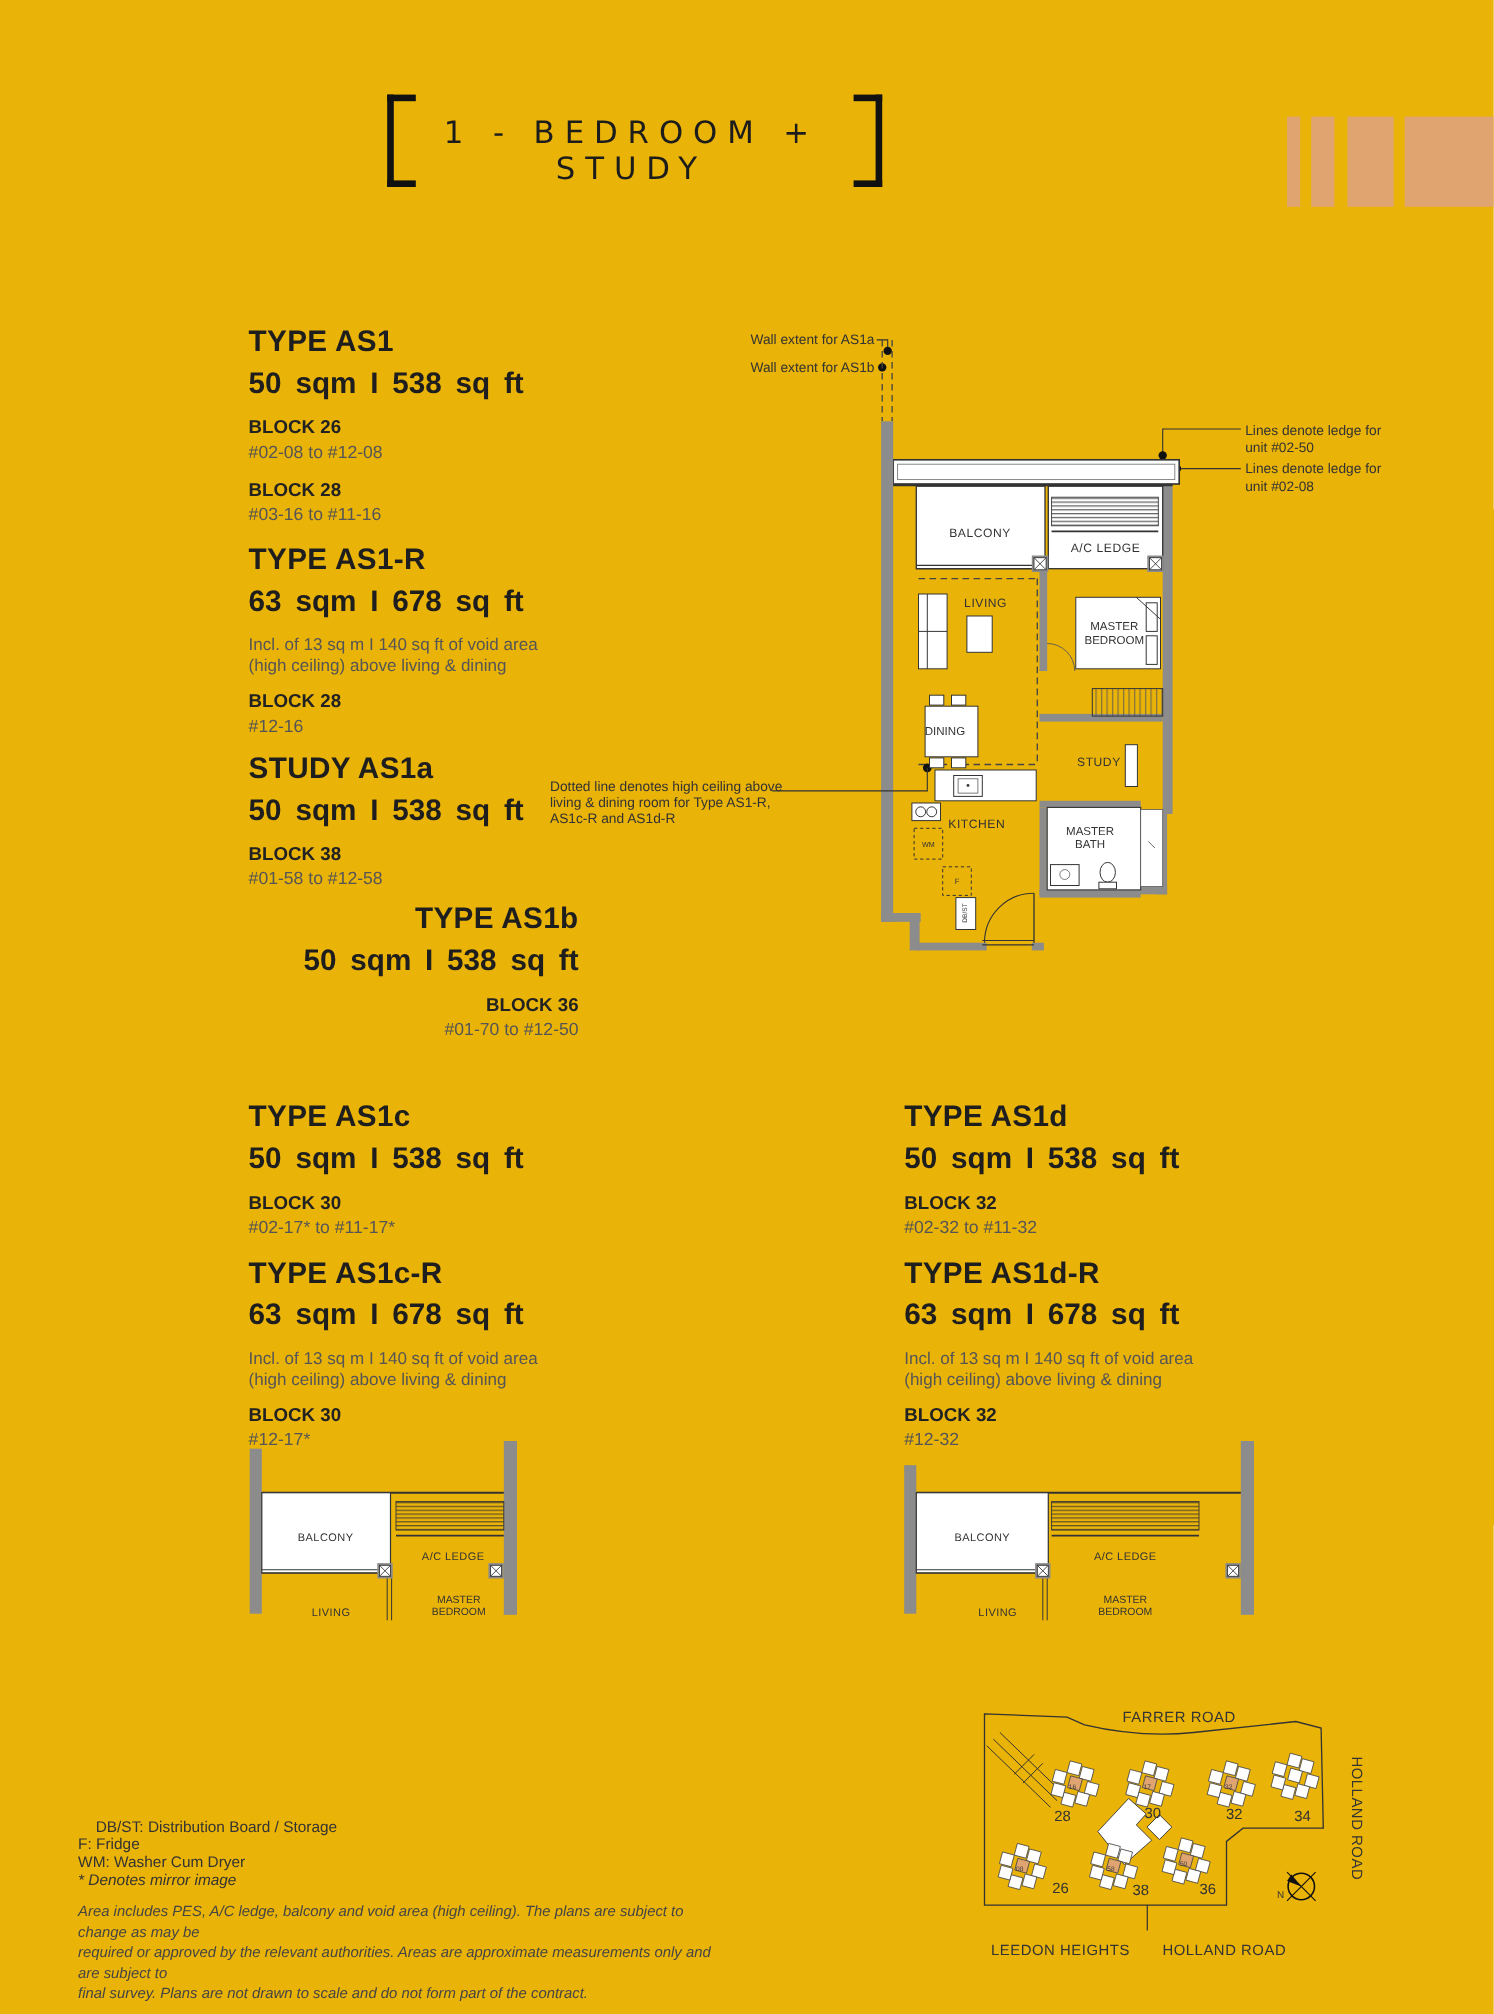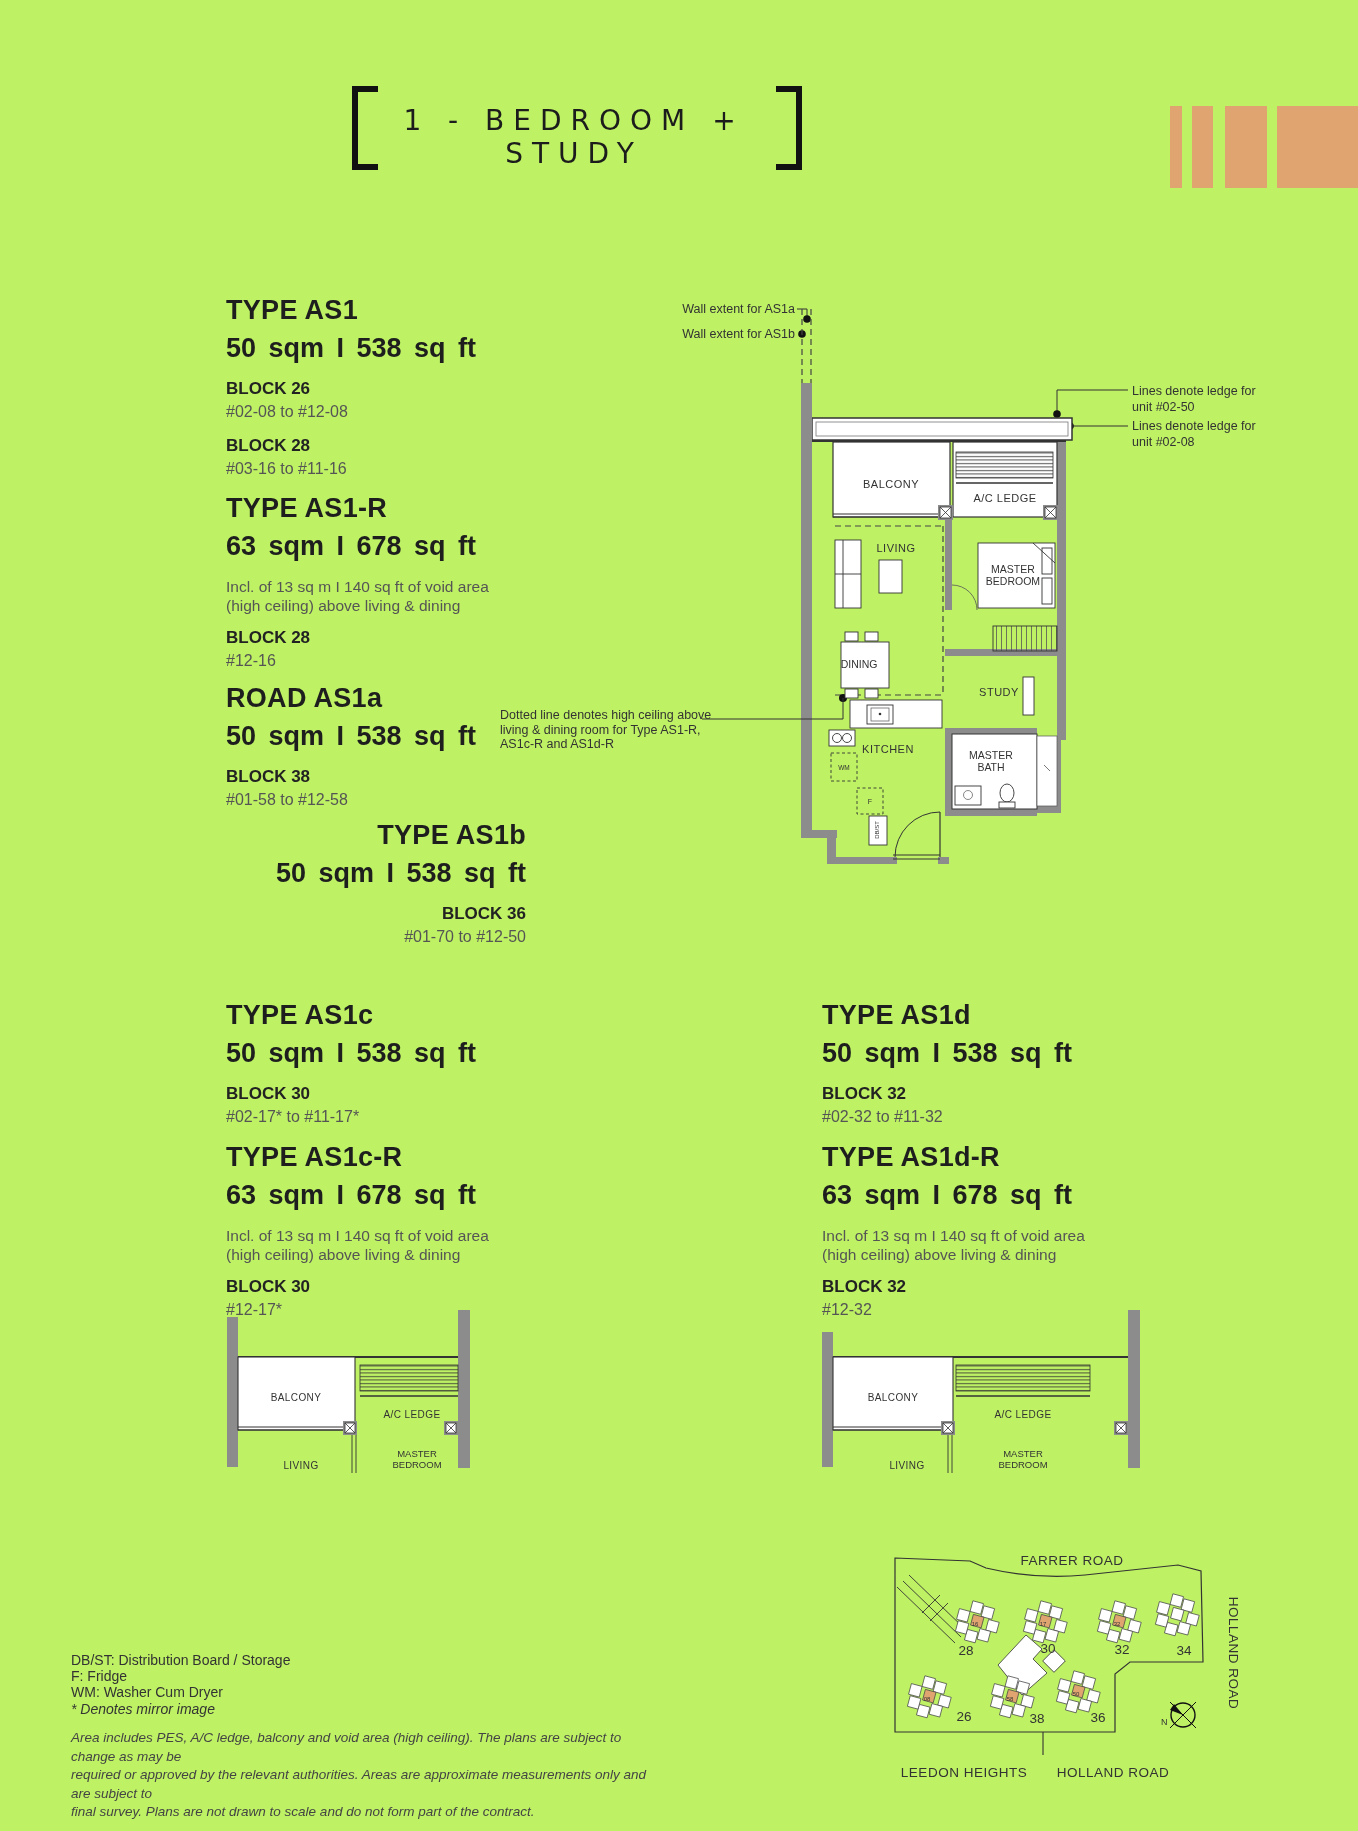--- a/index.html
+++ b/index.html
@@ -1,16 +1,16 @@
 <!DOCTYPE html>
 <html><head>
 <meta charset="utf-8">
 <style>
   html,body{margin:0;padding:0;background:#fff;}
-  #page{position:relative;width:1358px;height:1831px;background:#bef264;overflow:hidden;
+  #page{position:relative;width:1358px;height:1831px;background:#eab308;overflow:hidden;
         font-family:"Liberation Sans",sans-serif;color:#222;}
   .abs{position:absolute;}
   
   .bracket{position:absolute;top:86px;width:20px;height:72px;}
   .bracket.left{border-left:6px solid #111;border-top:6px solid #111;border-bottom:6px solid #111;left:352px;}
   .bracket.right{border-right:6px solid #111;border-top:6px solid #111;border-bottom:6px solid #111;left:776px;}
   .page-title{position:absolute;left:366px;top:104px;width:416px;text-align:center;
       font-size:28px;font-weight:400;letter-spacing:9px;color:#1c1c1c;font-family:"DejaVu Sans",sans-serif;}
   .obar{position:absolute;top:106px;height:82px;background:#DFA470;}
   
@@ -56,21 +56,21 @@
     <div class="tarea">63 sqm I 678 sq ft</div>
     <div class="tnote">
       <span>Incl. of 13 sq m I 140 sq ft of void area</span><br>
       <span>(high ceiling) above living &amp; dining</span>
     </div>
     <div class="tblock">BLOCK 28</div>
     <div class="tunits">#12-16</div>
   </div>
 
   <div class="type-sec" style="left:226px;top:683px;">
-    <div class="tname">ROAD AS1a</div>
+    <div class="tname">STUDY AS1a</div>
     <div class="tarea">50 sqm I 538 sq ft</div>
     <div class="tblock">BLOCK 38</div>
     <div class="tunits">#01-58 to #12-58</div>
   </div>
 
   <div class="type-sec" style="left:226px;top:820px;text-align:right;">
     <div class="tname">TYPE AS1b</div>
     <div class="tarea">50 sqm I 538 sq ft</div>
     <div class="tblock">BLOCK 36</div>
     <div class="tunits">#01-70 to #12-50</div>
@@ -463,21 +463,21 @@
       <path d="M413,190 L400,185 L404,179 Z" fill="#111"></path>
       <text x="391" y="200" font-size="9">N</text>
     </g>
 
     <text x="302" y="40" text-anchor="middle" font-size="13.5" letter-spacing="0.5">FARRER ROAD</text>
     <text x="459" y="128" text-anchor="middle" font-size="13.5" letter-spacing="0.5" transform="rotate(90 459 128)">HOLLAND ROAD</text>
     <text x="194" y="252" text-anchor="middle" font-size="13.5" letter-spacing="0.5">LEEDON HEIGHTS</text>
     <text x="343" y="252" text-anchor="middle" font-size="13.5" letter-spacing="0.5">HOLLAND ROAD</text>
   </svg>
 
-  <div class="legend-line" style="top:1652px;">DB/ST: Distribution Board / Storage</div>
+  <div class="legend-line" style="top:1652px;margin-left:16px;">DB/ST: Distribution Board / Storage</div>
   <div class="legend-line" style="top:1668px;">F: Fridge</div>
   <div class="legend-line" style="top:1684px;">WM: Washer Cum Dryer</div>
   <div class="legend-line legend-italic" style="top:1701px;">* Denotes mirror image</div>
 
   <div class="disclaimer">
     <span>Area includes PES, A/C ledge, balcony and void area (high ceiling). The plans are subject to change as may be</span><br>
     <span>required or approved by the relevant authorities. Areas are approximate measurements only and are subject to</span><br>
     <span>final survey. Plans are not drawn to scale and do not form part of the contract.</span>
   </div>
 

